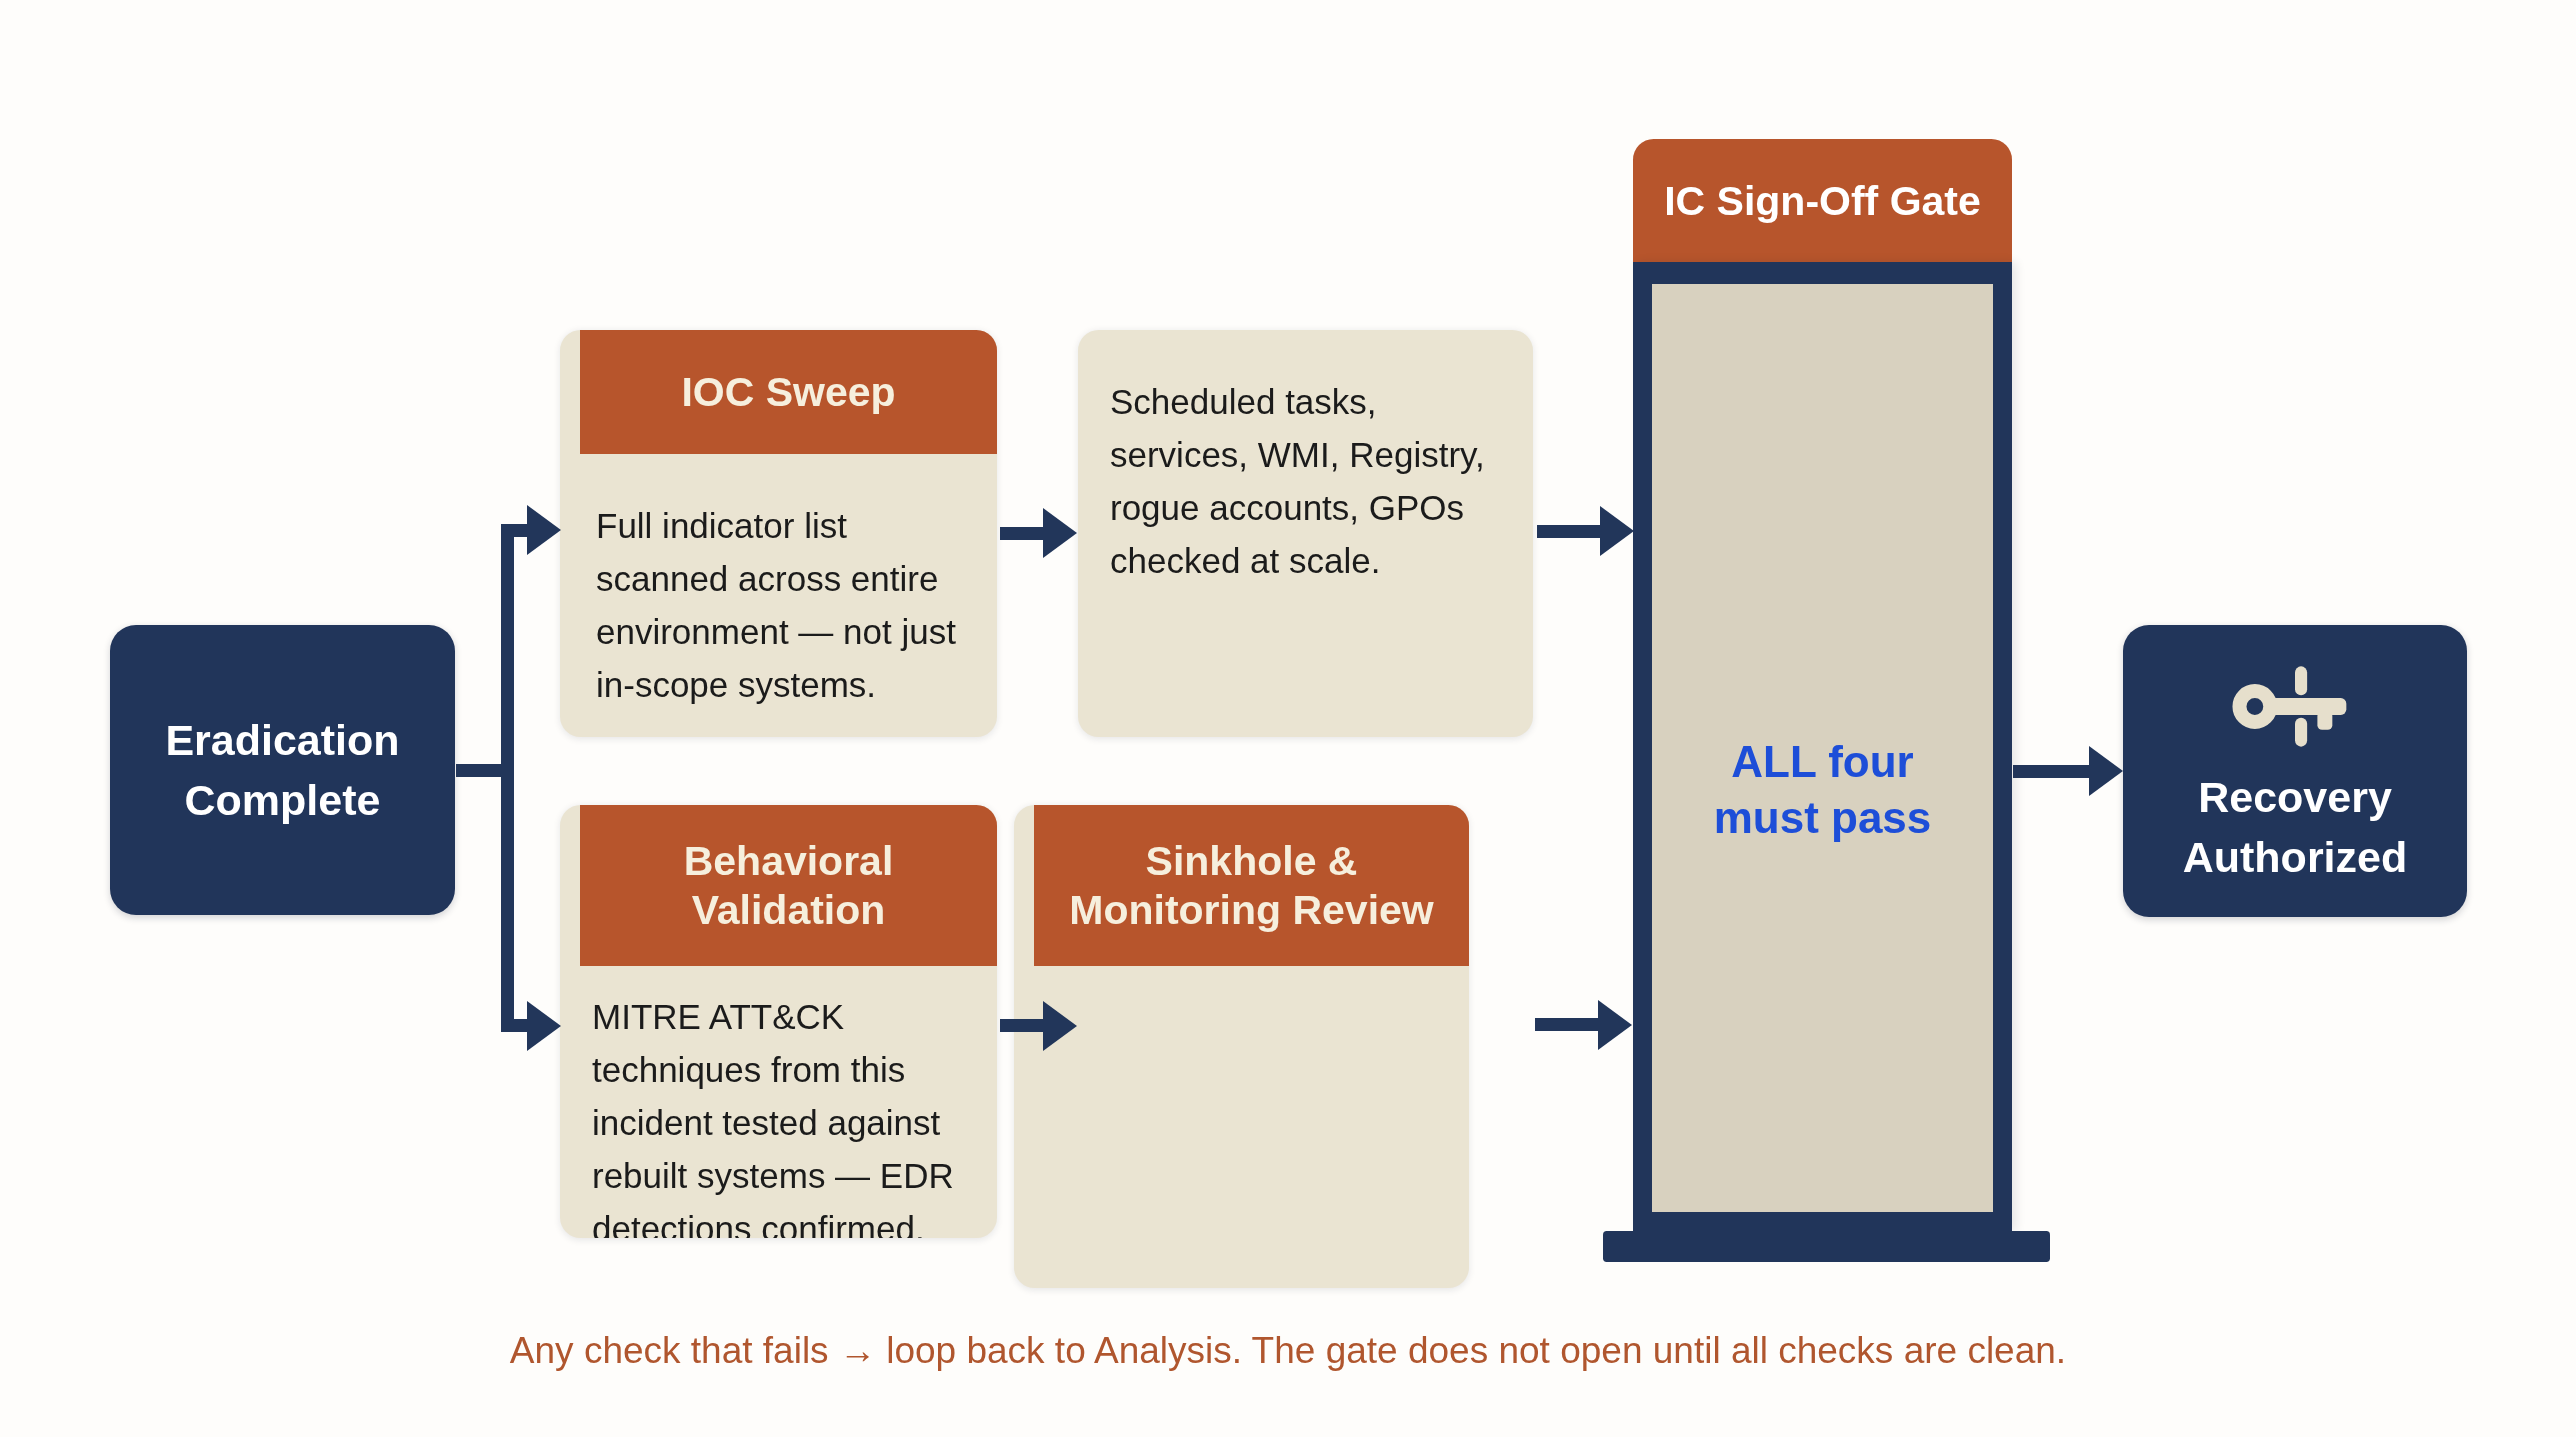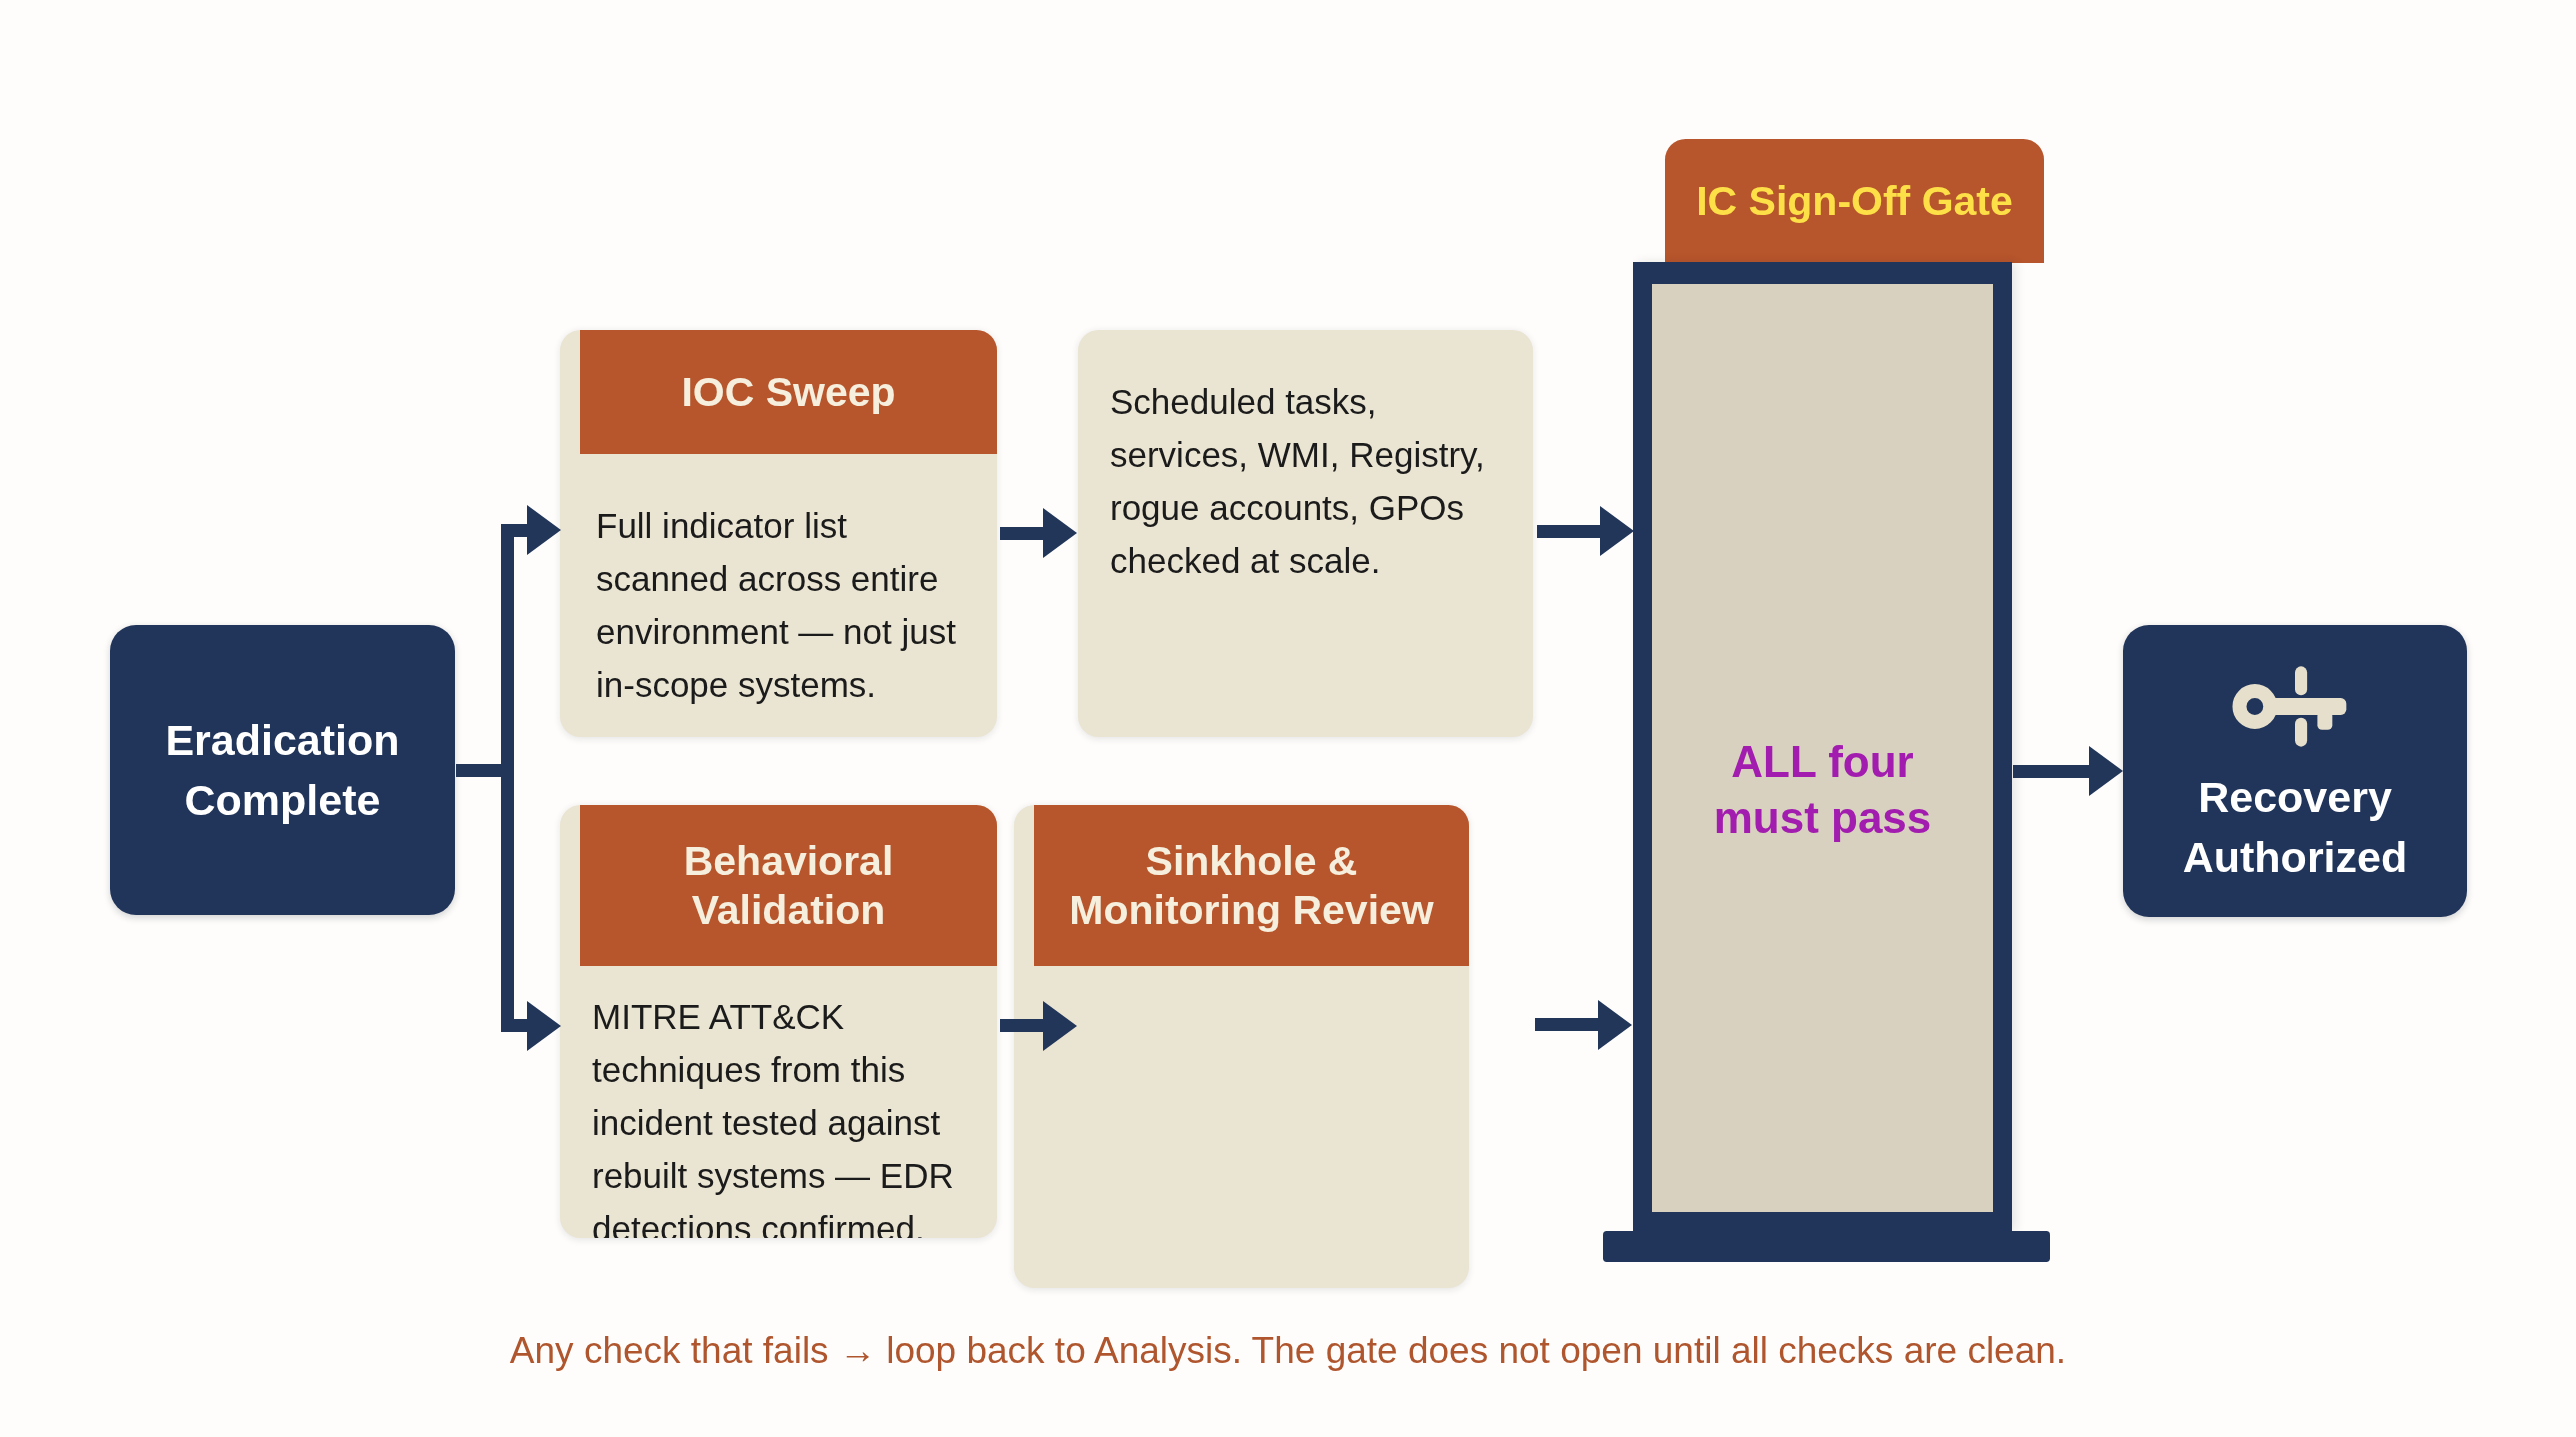--- a/index.html
+++ b/index.html
@@ -27,31 +27,31 @@
   .check.r1 .check-header{height:124px;}
   .check.r2 .check-header{height:161px;}
   .check-body{
     color:#1b1b1b;font-size:35px;line-height:53px;padding:45px 24px 0 32px;text-align:left;
   }
   .check.r2 .check-body{padding-top:24px;}
   .check.narrowbody .check-body{padding:45px 36px 0 36px;}
   
   .gate-header{
     position:absolute;left:1633px;top:139px;width:379px;height:124px;
-    background:#b7552c;border-radius:20.6px 20.6px 0 0;color:#fde047;font-weight:700;font-size:41px;
-    display:flex;align-items:center;justify-content:center;margin-left:32px;
+    background:#b7552c;border-radius:20.6px 20.6px 0 0;color:#ffffff;font-weight:700;font-size:41px;
+    display:flex;align-items:center;justify-content:center;
   }
   .gate-frame{
     position:absolute;left:1633px;top:262px;width:379px;height:969px;
     background:#d8d1bf;border:19px solid #21355a;border-top-width:22.5px;box-sizing:border-box;
     display:flex;align-items:center;justify-content:center;
     box-shadow:4.7px 0 9.4px rgba(20,30,50,0.10);
   }
   .gate-note{
-    width:253px;margin-top:84px;text-align:center;color:#a21caf;font-weight:700;
+    width:253px;margin-top:84px;text-align:center;color:#1d4ed8;font-weight:700;
     font-size:44px;line-height:56px;
   }
   .gate-base{
     position:absolute;left:1603px;top:1231px;width:447px;height:31px;background:#21355a;border-radius:3.7px;
   }
   
   .bar{position:absolute;background:#22365a;}
   .ahead{
     position:absolute;width:0;height:0;
     border-top:25px solid transparent;border-bottom:25px solid transparent;

